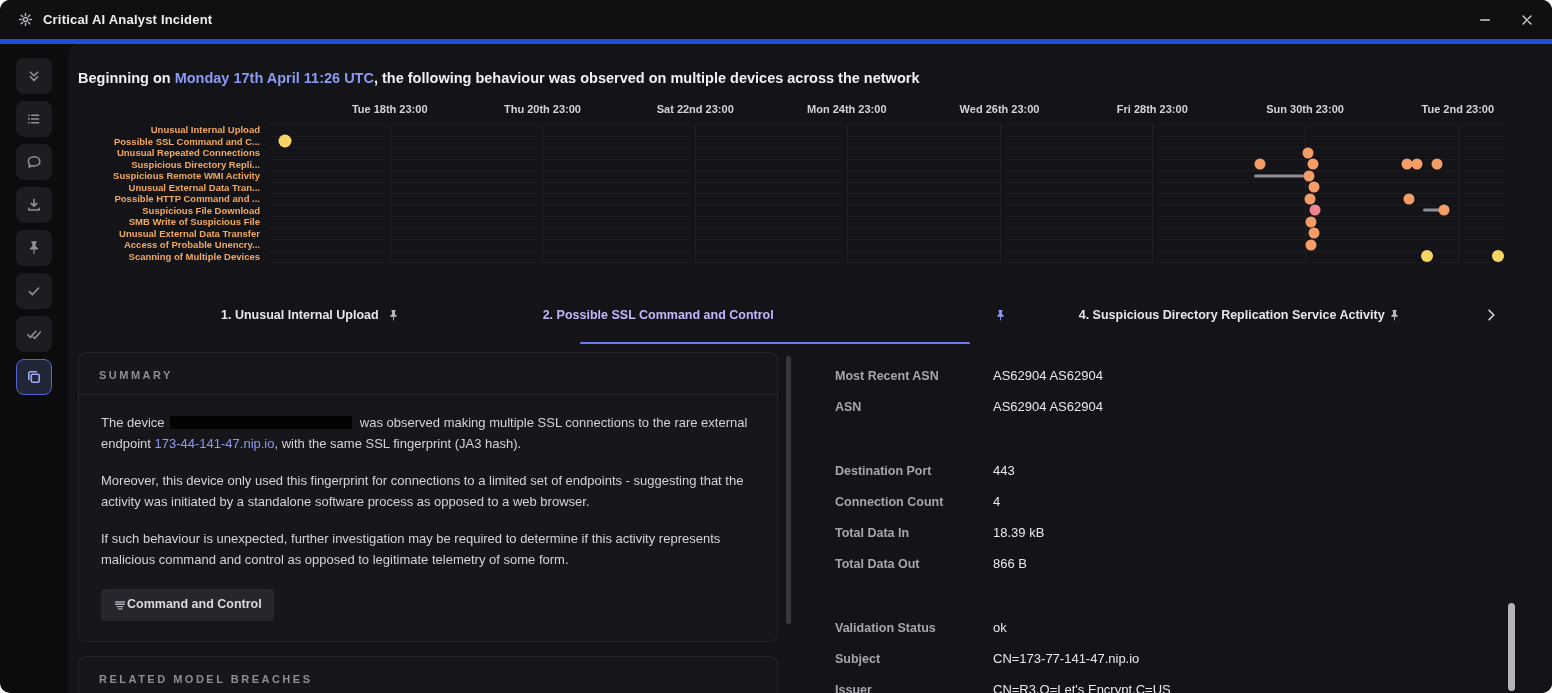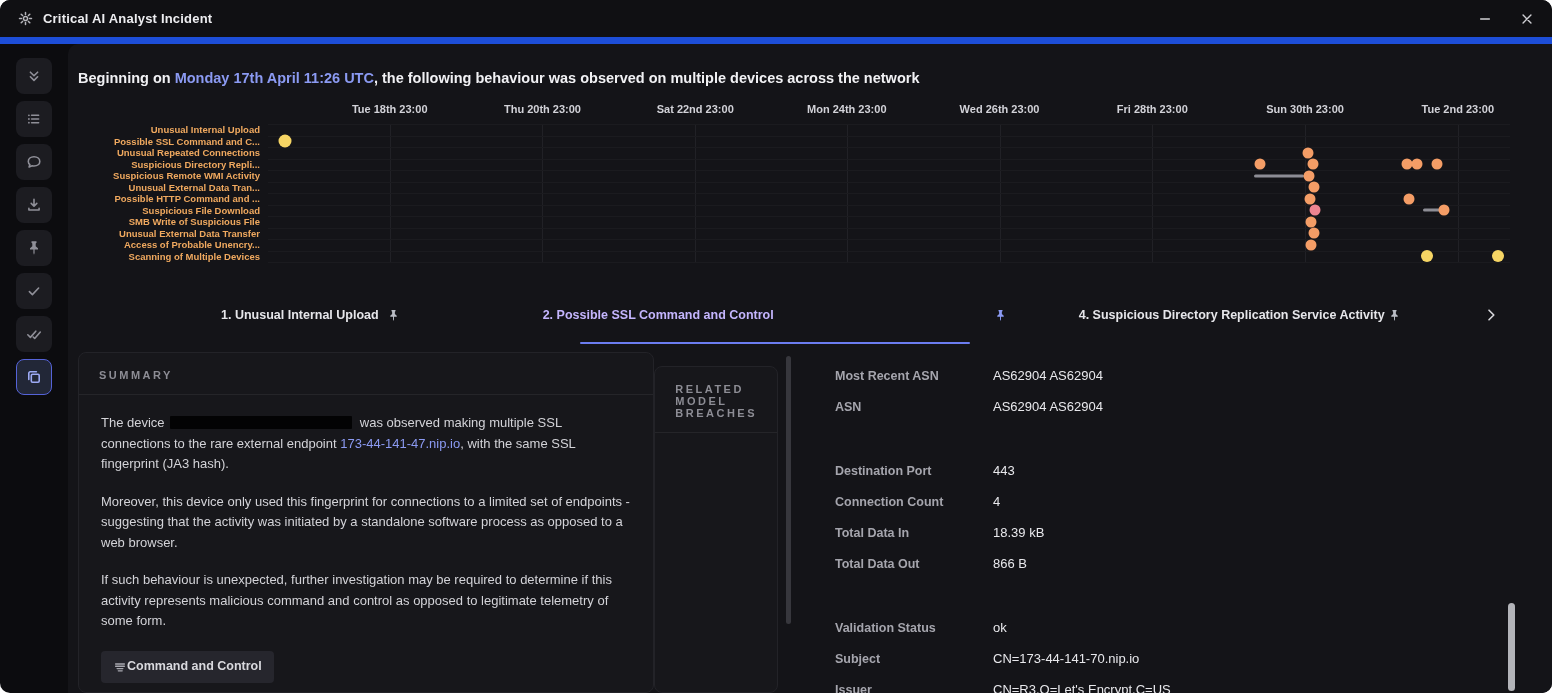--- a/index.html
+++ b/index.html
@@ -1,18 +1,18 @@
 <!DOCTYPE html>
 <html><head>
 <meta charset="utf-8">
 <style>
   html,body{margin:0;padding:0;background:#ffffff;font-family:"Liberation Sans",sans-serif;}
   .window{width:1552px;height:693px;background:#0c0c0f;border-radius:10px;overflow:hidden;position:relative;display:flex;flex-direction:column;}
   
-  .titlebar{height:44px;box-sizing:border-box;display:flex;align-items:center;gap:10px;padding:0 18px;background:#101013;border-bottom:7px solid #1d4ed8;flex:none;}
+  .titlebar{height:44px;box-sizing:border-box;display:flex;align-items:center;gap:10px;padding:0 18px;background:#101013;border-bottom:5px solid #1d4ed8;flex:none;}
   .title-icon{color:#b4b4ba;display:flex;align-items:center;}
   .title{font-size:13px;font-weight:bold;color:#ededf0;letter-spacing:.2px;}
   .win-controls{margin-left:auto;display:flex;align-items:center;gap:28px;}
   .win-btn{color:#cfcfd4;display:flex;align-items:center;cursor:pointer;}
   
   .body-row{flex:1;display:flex;min-height:0;}
   .sidebar{width:68px;flex:none;padding-top:14px;display:flex;flex-direction:column;align-items:center;gap:7px;}
   .sb-btn{width:36px;height:36px;border-radius:8px;background:#1c1c21;color:#8f8f98;display:flex;align-items:center;justify-content:center;cursor:pointer;box-sizing:border-box;}
   .sb-btn.active{background:#222737;border:1px solid #5563d8;color:#9daaf5;}
   .main{flex:1;min-width:0;background:#141418;border-top-left-radius:10px;display:flex;flex-direction:column;position:relative;overflow:hidden;}
@@ -36,21 +36,21 @@
   .tab{flex:1;position:relative;display:flex;align-items:center;justify-content:center;gap:8px;font-size:12.5px;font-weight:bold;color:#e6e6ea;cursor:pointer;text-align:center;}
   .tab.active{color:#c4b5fd;justify-content:space-between;}
   .tab.active::after{content:"";position:absolute;left:8%;right:8%;bottom:0;height:2px;background:#6c7df0;border-radius:1px;}
   .tab .pin{color:#b9bcc4;display:flex;align-items:center;}
   .tab.active .pin{color:#8b9af2;}
   .tab.two-line{flex-direction:row;justify-content:center;gap:3px;}
   .tab.two-line .tab-label{max-width:310px;line-height:1.3;}
   .tab-next{width:38px;flex:none;display:flex;align-items:center;justify-content:center;color:#d8d8dc;cursor:pointer;}
   
   .content-row{flex:1;min-height:0;display:flex;margin:8px 42px 0 10px;overflow:hidden;}
-  .left-col{width:700px;flex:none;display:flex;flex-direction:row;}
+  .left-col{width:700px;flex:none;display:flex;flex-direction:column;}
   .card{background:#17171b;border:1px solid #232328;border-radius:8px;box-sizing:border-box;}
   .card-heading{padding:16px 20px 13px;font-size:11px;font-weight:bold;letter-spacing:2.5px;color:#8d8d95;border-bottom:1px solid #252529;}
   .card-body{padding:18px 22px 20px;font-size:13px;line-height:1.58;color:#d3d3d8;}
   .para{margin:0 0 17px;}
   .redacted{display:inline-block;width:182px;height:13px;background:#030304;border-radius:1px;vertical-align:middle;margin:0 4px 2px 2px;}
   .link{color:#8b9af2;text-decoration:none;cursor:pointer;}
   .chip{display:inline-flex;align-items:center;background:#26262d;border-radius:4px;padding:6px 12px;font-size:12.5px;font-weight:bold;color:#d9d9de;margin-top:2px;cursor:pointer;}
   .chip-icon{color:#a8a8b0;display:flex;align-items:center;}
   .related-card{margin-top:14px;flex:1;}
   .col-scrollbar{width:5px;flex:none;background:#37373d;border-radius:3px;height:268px;margin:4px 0 0 8px;}
@@ -303,21 +303,21 @@
                 <span class="dval">866 B</span>
               </div>
             </div>
             <div class="dgroup">
               <div class="drow">
                 <span class="dkey">Validation Status</span>
                 <span class="dval">ok</span>
               </div>
               <div class="drow">
                 <span class="dkey">Subject</span>
-                <span class="dval">CN=173-44-141-70.nip.io</span>
+                <span class="dval">CN=173-77-141-47.nip.io</span>
               </div>
               <div class="drow">
                 <span class="dkey">Issuer</span>
                 <span class="dval underlined">CN=R3,O=Let's Encrypt,C=US</span>
               </div>
             </div>
           </div>
 
       </div>
 

